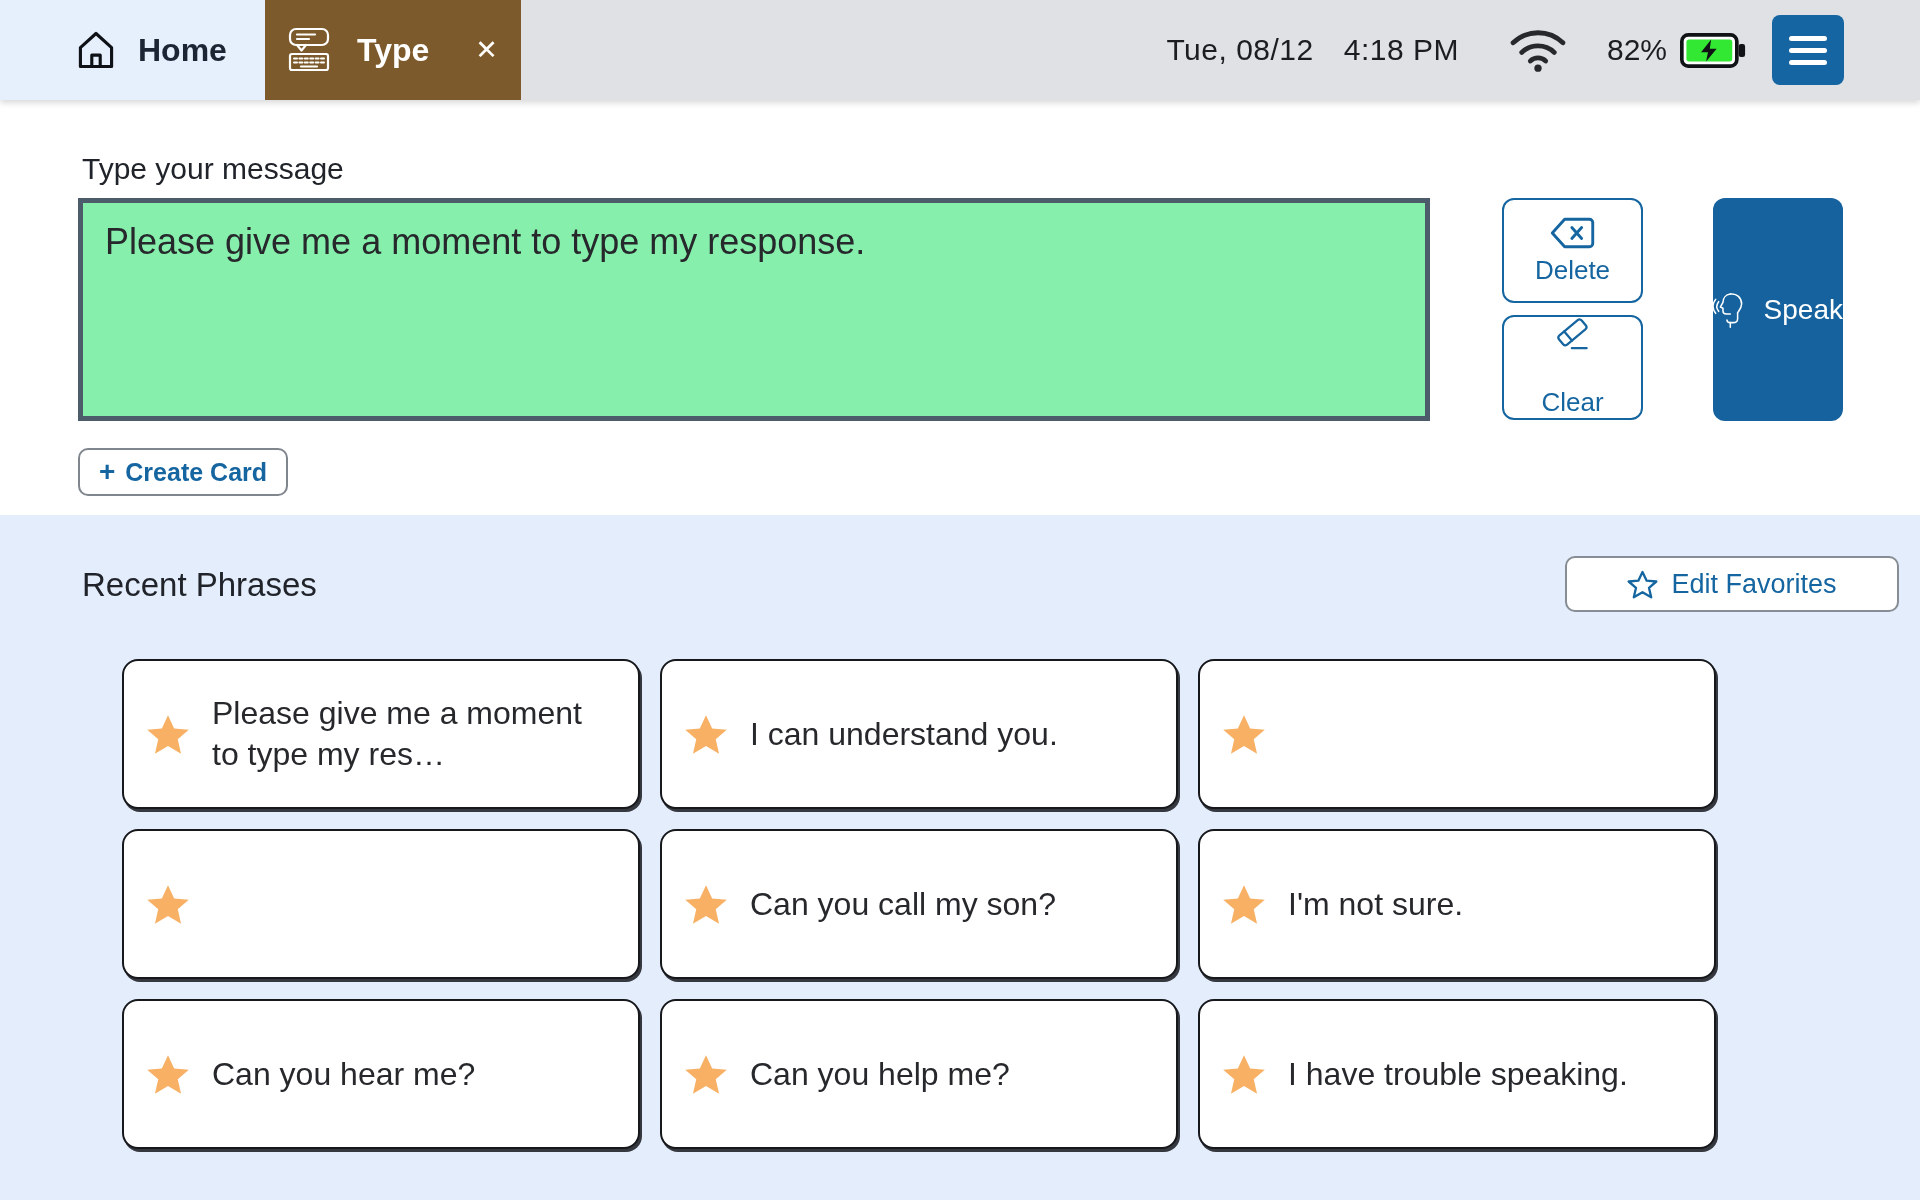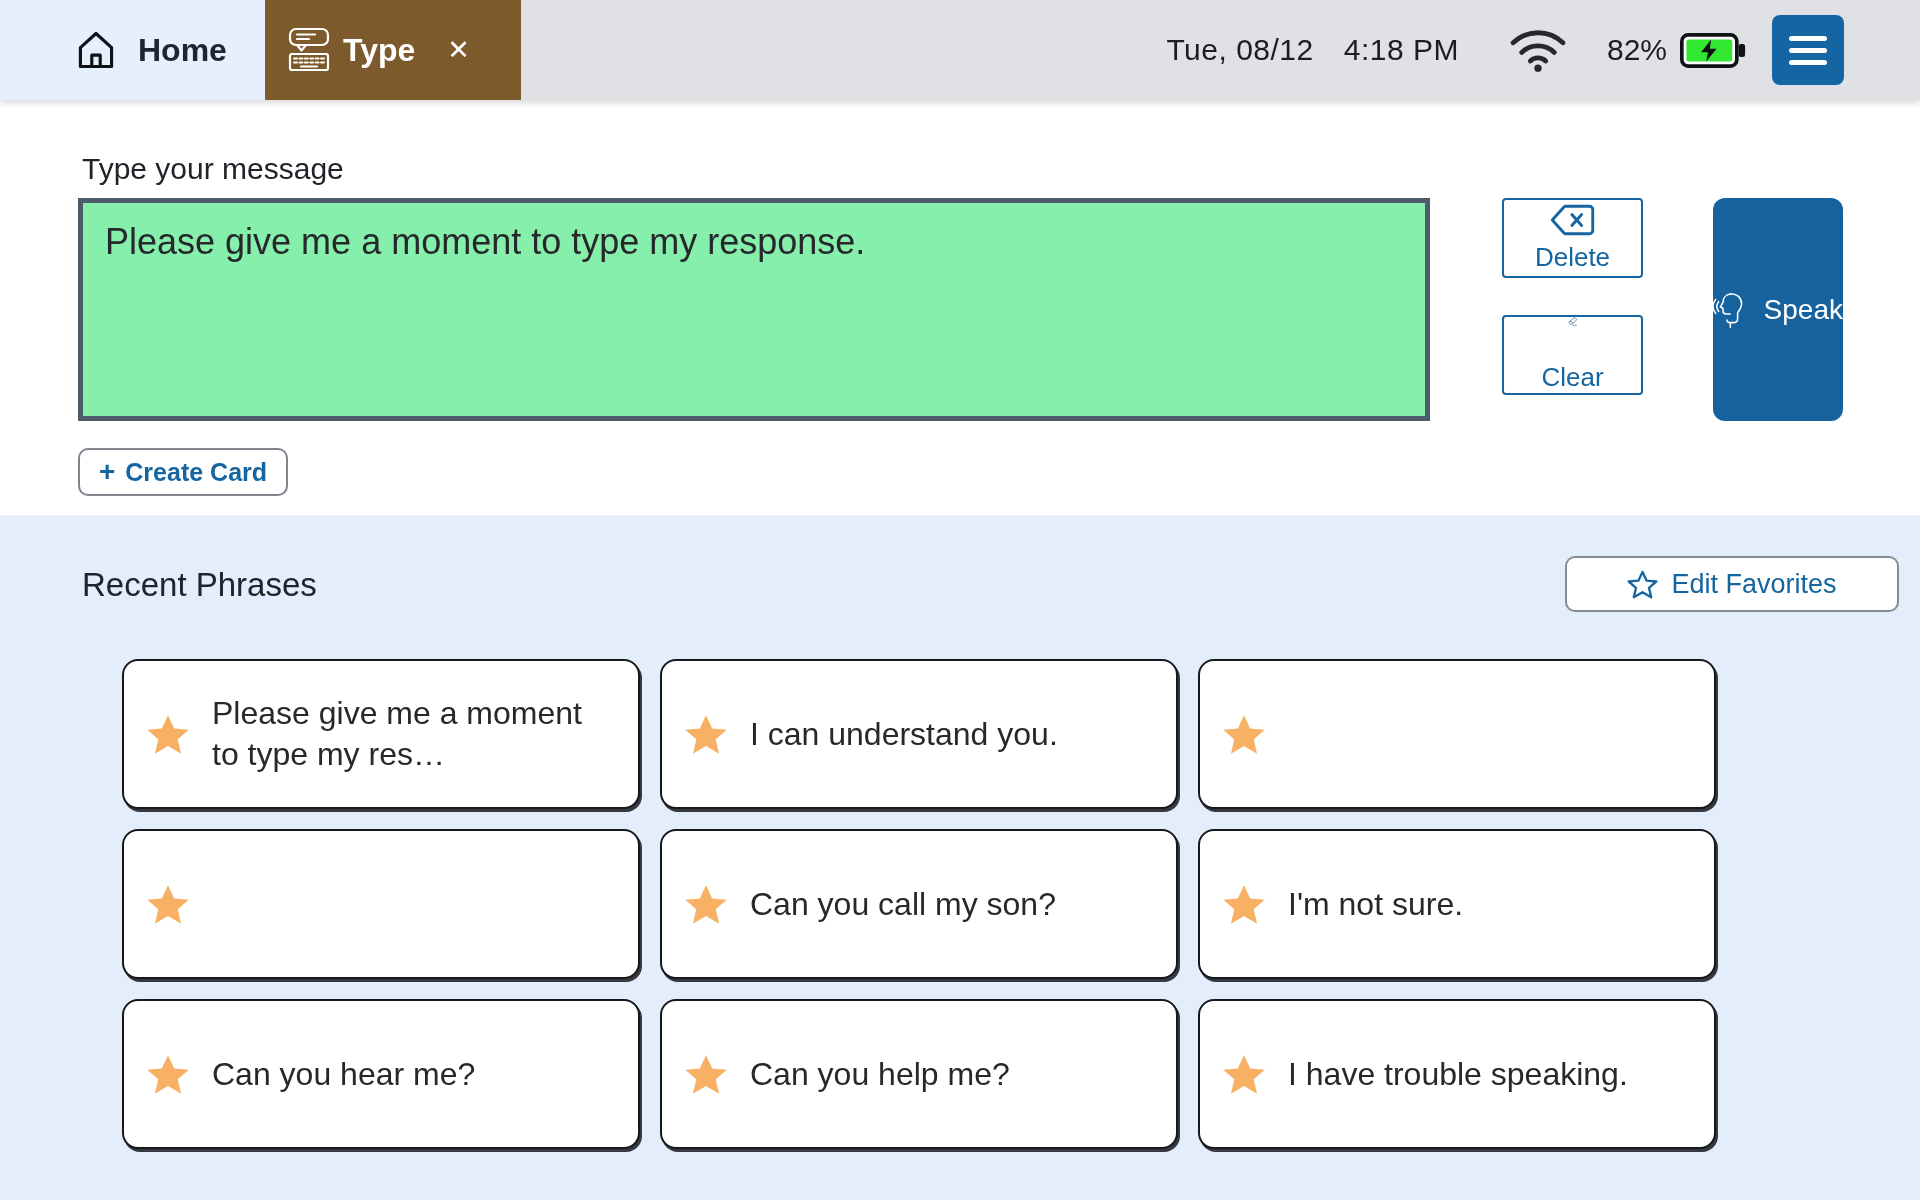--- a/index.html
+++ b/index.html
@@ -23,21 +23,21 @@
   .home-tab {
     position:absolute; left:0; top:0; width:265px; height:100px;
     background:#e6effc; display:flex; align-items:center;
     padding-left:74px; gap:20px; cursor:pointer;
   }
   .home-tab .tab-label { font-size:32px; font-weight:700; color:#1b2533; }
   .home-tab svg { width:44px; height:44px; display:block; }
   .type-tab {
     position:absolute; left:265px; top:0; width:256px; height:100px;
     background:#7d5a2b; display:flex; align-items:center;
-    padding:0 20px; gap:10px; cursor:pointer;
+    padding:0 20px; gap:24px; cursor:pointer;
   }
   .type-tab svg { width:48px; height:48px; display:block; }
   .type-tab .tab-label { font-size:32px; font-weight:700; color:#ffffff; }
   .tab-close { margin-left:22px; color:#ffffff; font-size:27px; line-height:1; cursor:pointer; }
 
   .status {
     position:absolute; right:0; top:0; height:100px;
     display:flex; align-items:center; padding-right:76px;
   }
   .status .date { font-size:30px; color:#1b1d20; margin-right:30px; letter-spacing:0.5px; }
@@ -60,22 +60,22 @@
     font-size:30px; color:#20242a;
   }
   .message-box {
     position:absolute; left:78px; top:198px; width:1352px; height:223px;
     background:#86efac; border:5px solid #4d5c6a; border-radius:0;
     font-family:"Liberation Sans", "DejaVu Sans", sans-serif;
     font-size:36px; line-height:1.25; color:#26282c;
     padding:16px 22px; resize:none; outline:none;
   }
   .side-btn {
-    position:absolute; width:141px; height:80px; background:#ffffff;
-    border:2.5px solid #1565a0; border-radius:4px;
+    position:absolute; width:141px; height:105px; background:#ffffff;
+    border:2.5px solid #1565a0; border-radius:12px;
     display:flex; flex-direction:column; align-items:center; justify-content:center;
     gap:5px; cursor:pointer; color:#1565a0;
   }
   .side-btn .btn-label { font-size:26px; color:#1565a0; }
   .delete-btn { left:1502px; top:198px; }
   .clear-btn  { left:1502px; top:315px;gap:36px; }
   .delete-btn svg { width:47px; height:34px; display:block; }
   .clear-btn svg { width:46px; height:40px; display:block; }
   .speak-btn {
     position:absolute; left:1713px; top:198px; width:130px; height:223px;

